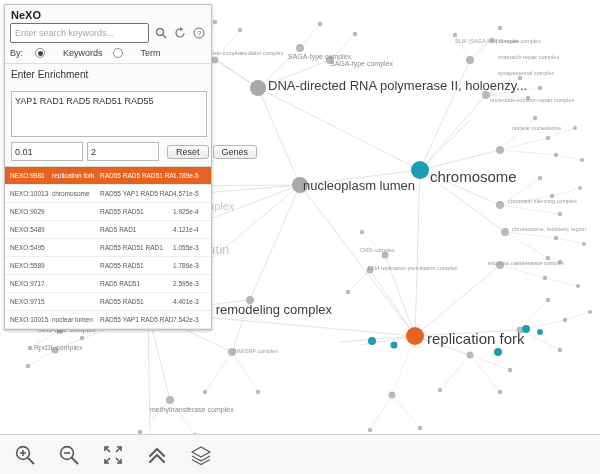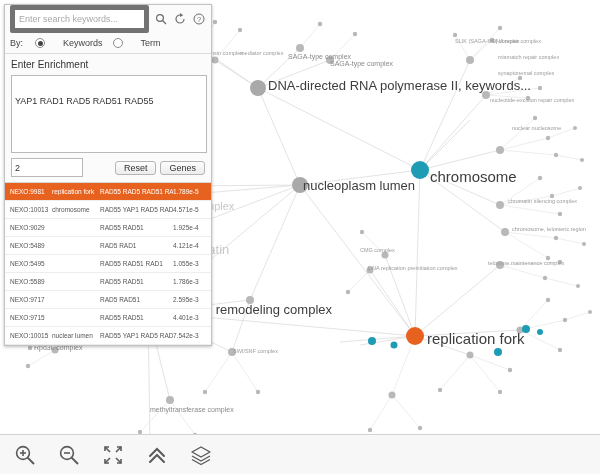--- a/index.html
+++ b/index.html
@@ -67,21 +67,21 @@
     display: flex;
     align-items: center;
     padding: 0 5px 4px 5px;
     gap: 4px;
   }
   #search-input {
     flex: 1;
     height: 16px;
     font-size: 9px;
     padding: 1px 4px;
-    border: 5px solid #737373;
+    border: 1px solid #737373;
     background: #fff;
     color: #333;
     border-radius: 2px;
     font-family: "Liberation Sans", sans-serif;
   }
   #search-input::placeholder { color: #a8a8a8; }
   .icon-btn {
     width: 15px; height: 15px;
     display: flex; align-items: center; justify-content: center;
     color: #6d6d6d;
@@ -124,23 +124,23 @@
   }
   #term-enrichment-title {
     padding: 5px 6px 3px 6px;
     font-size: 10px;
     color: #333;
   }
   #term-textarea {
     display: block;
     width: 188px;
     height: 36px;
-    margin: 2px 6px 5px 6px;
+    margin: 8px 6px 5px 6px;
     font-size: 9px;
-    padding: 20px 3px;
+    padding: 4px 3px;
     border: 1px solid #b9b9b9;
     background: #fff;
     color: #333;
     resize: none;
     font-family: "Liberation Sans", sans-serif;
     line-height: 1.25;
   }
   .param-row {
     display: flex;
     align-items: center;
@@ -408,21 +408,21 @@
         <circle cx="498" cy="352" r="4" fill="#1e9bb5"></circle>
         <circle cx="526" cy="329" r="4" fill="#1e9bb5"></circle>
         <circle cx="540" cy="332" r="3" fill="#1e9bb5"></circle>
       </g>
     </svg>
 
     <div class="node-label lbl-xl" style="left:430px; top:168px;">chromosome</div>
     <div class="node-label lbl-xl" style="left:427px; top:330px;">replication fork</div>
     <div class="node-label lbl-lg" style="left:303px; top:178px;">nucleoplasm lumen</div>
     <div class="node-label lbl-lg" style="left:155px; top:302px;">chromatin remodeling complex</div>
-    <div class="node-label lbl-lg" style="left:268px; top:78px;">DNA-directed RNA polymerase II, keywords...</div>
+    <div class="node-label lbl-lg" style="left:268px; top:78px;">DNA-directed RNA polymerase II, holoenzy...</div>
     <div class="node-label lbl-lg lbl-pale" style="left:126px; top:242px;">nuclear chromatin</div>
     <div class="node-label lbl-md lbl-pale" style="left:68px; top:200px;">histone acetyltransferase complex</div>
 
     <div class="node-label lbl-sm" style="left:288px; top:53px;">SAGA-type complex</div>
     <div class="node-label lbl-sm" style="left:330px; top:60px;">SAGA-type complex</div>
     <div class="node-label lbl-xs" style="left:455px; top:38px;">SLIK (SAGA-like) complex</div>
     <div class="node-label lbl-xs" style="left:492px; top:38px;">DNA repair complex</div>
     <div class="node-label lbl-xs" style="left:498px; top:54px;">mismatch repair complex</div>
     <div class="node-label lbl-xs" style="left:498px; top:70px;">synaptonemal complex</div>
     <div class="node-label lbl-xs" style="left:490px; top:97px;">nucleotide-excision repair complex</div>
@@ -439,20 +439,21 @@
     <div class="node-label lbl-xs" style="left:58px; top:206px;">NuA4/H2A histone acetyltransferase complex</div>
     <div class="node-label lbl-sm" style="left:74px; top:308px;">Rpd3L-Expanded complex</div>
     <div class="node-label lbl-sm" style="left:38px; top:326px;">Sin3-type complex</div>
     <div class="node-label lbl-sm" style="left:34px; top:344px;">Rpd3L complex</div>
     <div class="node-label lbl-xs" style="left:233px; top:348px;">SWI/SNF complex</div>
     <div class="node-label lbl-sm" style="left:150px; top:406px;">methyltransferase complex</div>
     <div class="node-label lbl-xs" style="left:148px; top:435px;">Set1C/COMPASS complex</div>
   </div>
 
   <div id="panel">
+    <div id="panel-title">NeXO</div>
 
     <div class="search-row">
       <input id="search-input" type="text" placeholder="Enter search keywords..." style="">
       <span class="icon-btn">
         <svg width="12" height="12" viewBox="0 0 12 12">
             <circle cx="5" cy="5" r="3.4" fill="none" stroke="#6d6d6d" stroke-width="1.2"></circle>
             <line x1="7.5" y1="7.5" x2="11" y2="11" stroke="#6d6d6d" stroke-width="1.3"></line>
           </svg>
       </span>
       <span class="icon-btn">
@@ -480,20 +481,21 @@
         <span>Term</span>
       </span>
     </div>
 
     <div class="section-sep"></div>
 
     <div id="term-enrichment-title">Enter Enrichment</div>
     <textarea id="term-textarea" style="">YAP1 RAD1 RAD5 RAD51 RAD55</textarea>
 
     <div class="param-row">
+      <input class="param-input" type="text" value="0.01" style="">
       <input class="param-input" type="text" value="2" style="">
       <span class="spacer"></span>
       <button class="sm-btn">Reset</button>
       <button class="sm-btn">Genes</button>
     </div>
 
     <div id="results">
       <div class="res-row selected">
         <span class="c-id">NEXO:9981</span>
         <span class="c-name">replication fork</span>

